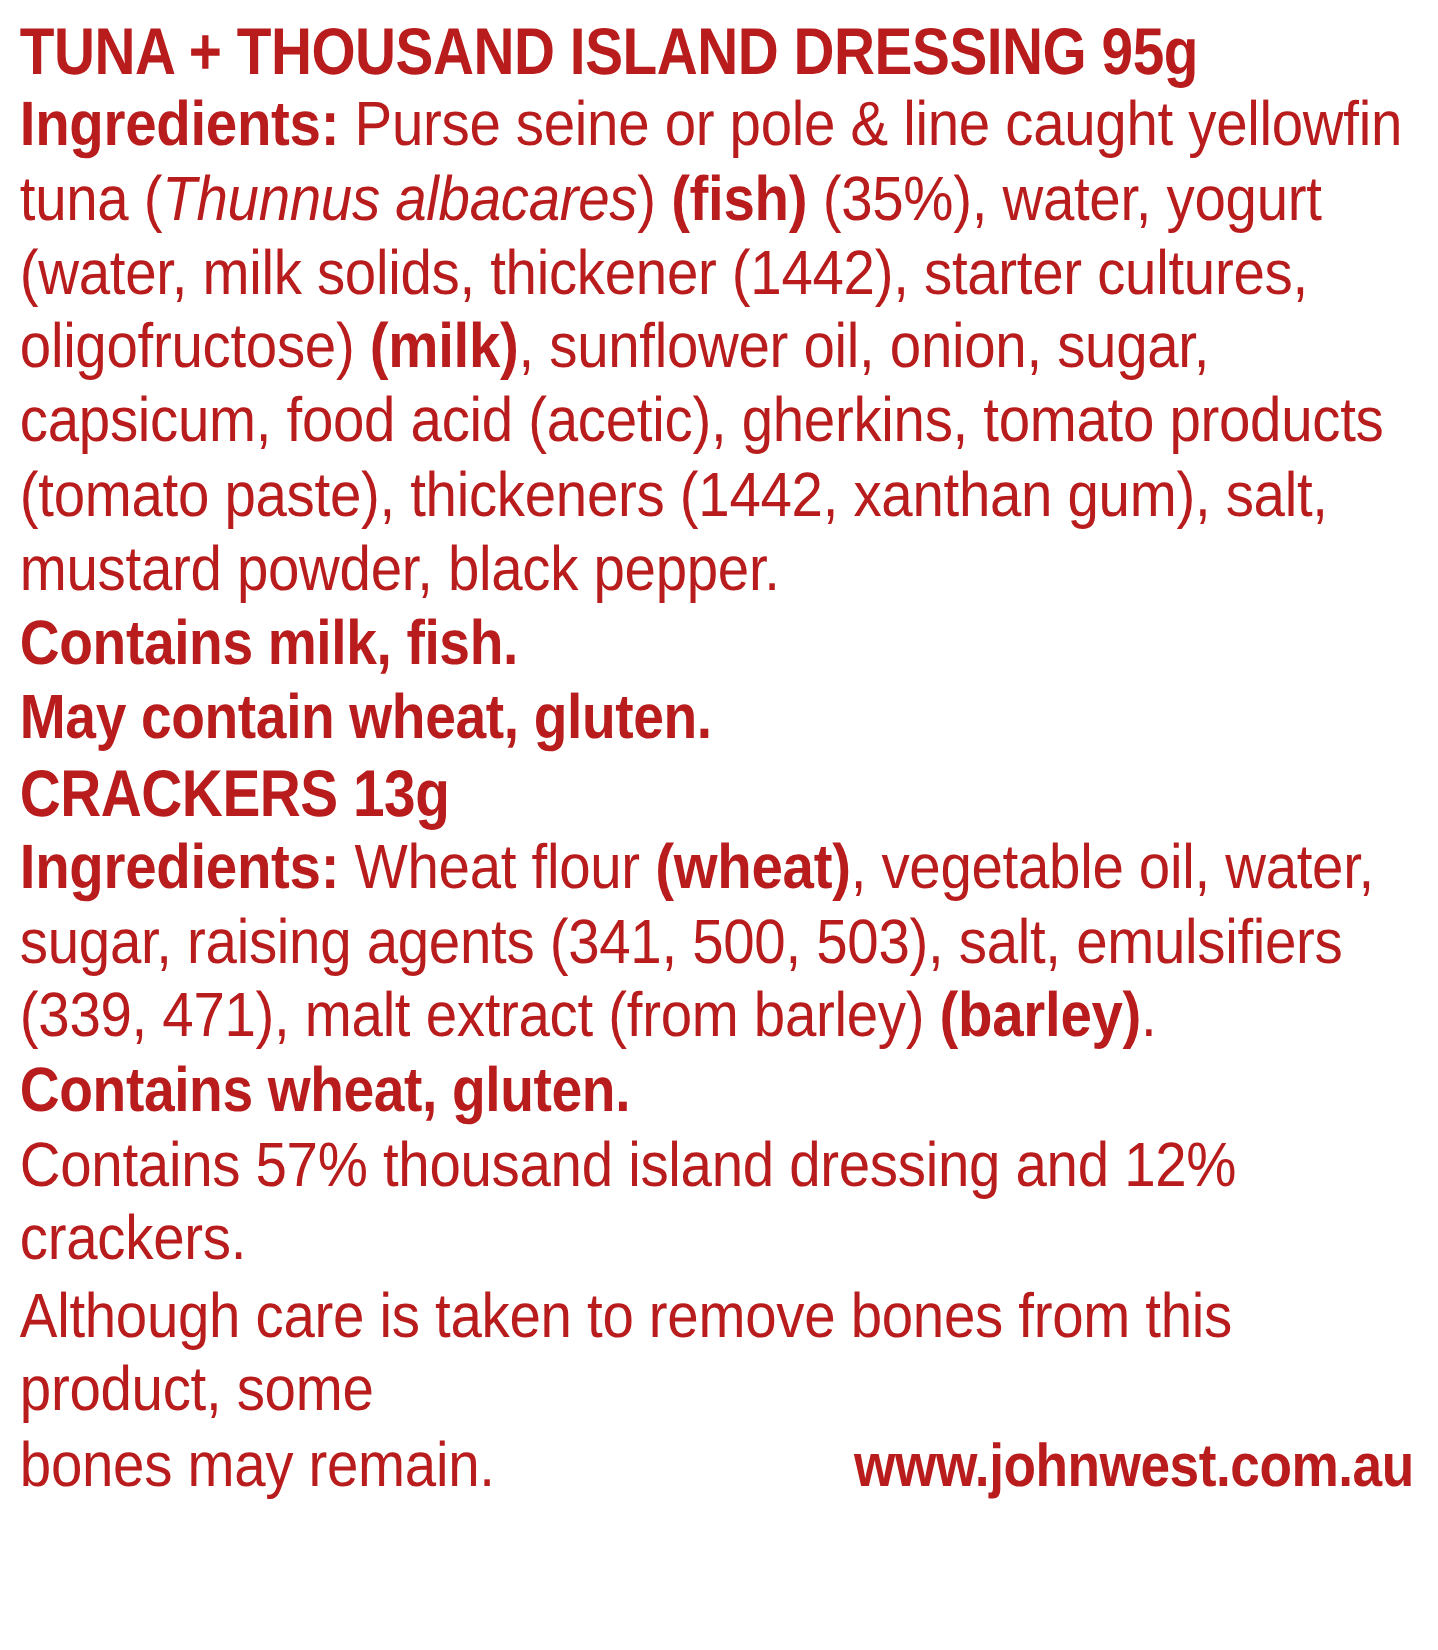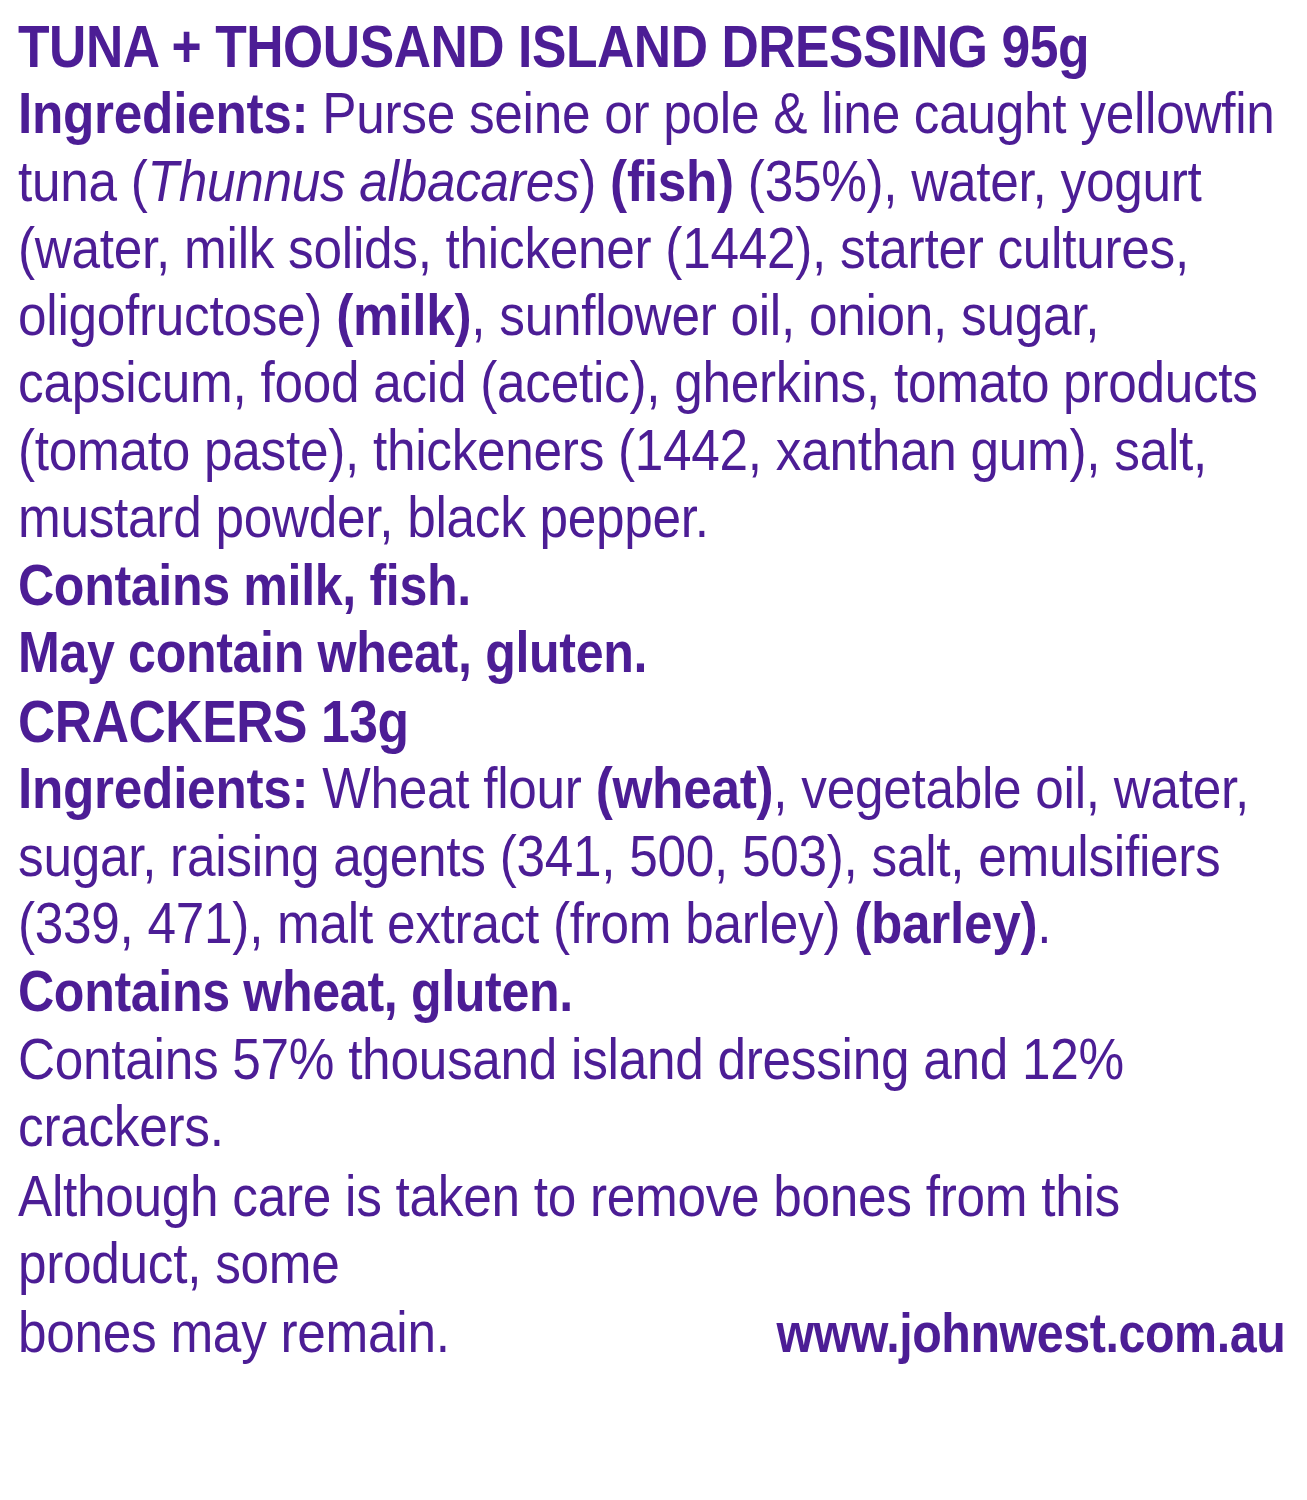--- a/index.html
+++ b/index.html
@@ -12,21 +12,21 @@
     height: 1500px;
     overflow: hidden;
     font-family: "Liberation Sans", sans-serif;
     color: #0b7a3b;
   }
   .label {
     box-sizing: border-box;
     width: 1307px;
     height: 1204px;
     padding: 10px 22px 0 18px;
-    color: #4c1d95;
+    color: #b91c1c;
   }
   .heading {
     font-size: 60px;
     font-weight: bold;
     letter-spacing: -0.5px;
     line-height: 1.04;
     transform: scaleX(0.86);
     transform-origin: left center;
     white-space: nowrap;
     margin: 6px 0 2px 0;

